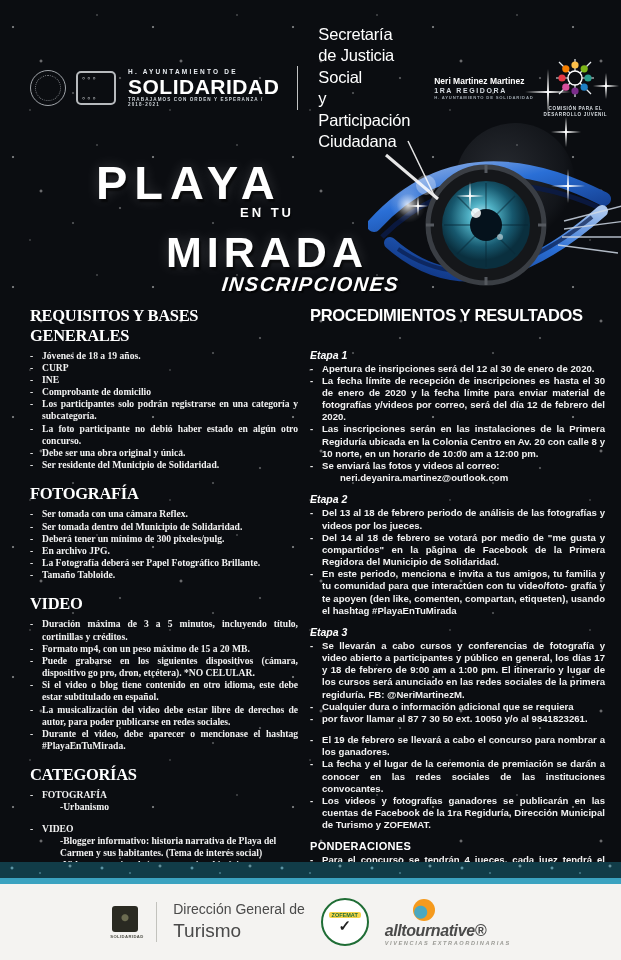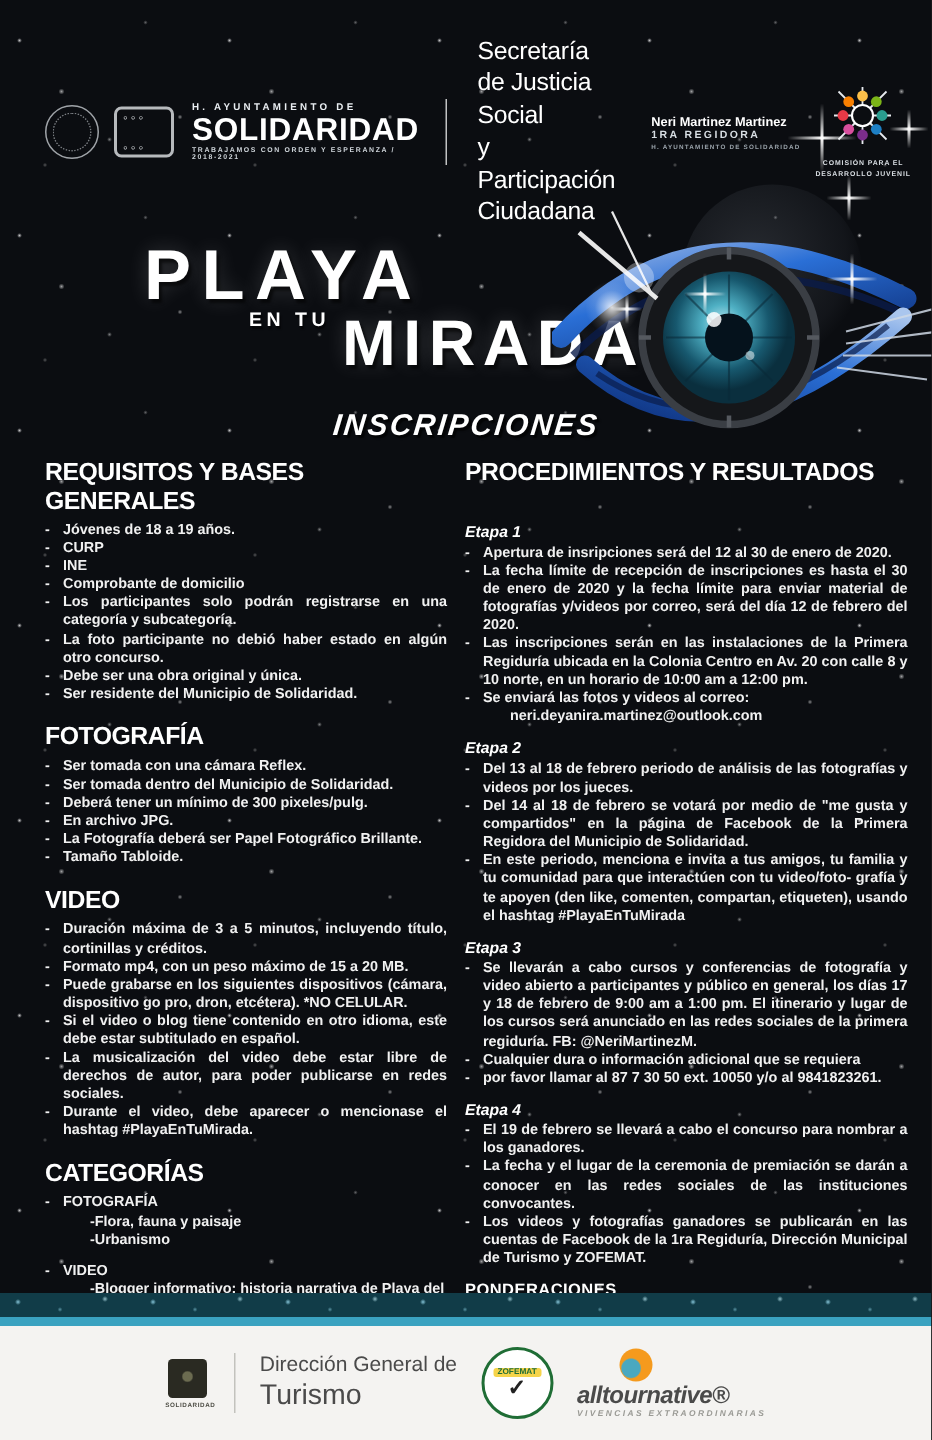--- a/index.html
+++ b/index.html
@@ -35,34 +35,34 @@
   .regidora{ margin-left:14px; line-height:1.25; flex:none;}
   .regidora .nm{ font-size:8.5px; font-weight:800; color:#fff;}
   .regidora .tt{ font-size:7px; font-weight:600; letter-spacing:1.6px; color:#d7dde2;}
   .regidora .sb{ font-size:4.2px; font-weight:600; letter-spacing:.8px; color:#9aa3ab;}
   .comision{ margin-left:auto; text-align:center; flex:none; margin-right:4px;}
   .comision .cap{ font-size:4.6px; font-weight:800; letter-spacing:.6px; color:#d9dee3; line-height:1.4;}
   
   .title-zone{ position:relative; height:118px; z-index:3;}
   .t1{ position:absolute; left:96px; top:2px; font-size:47px; font-weight:800; letter-spacing:7px; color:#fff;
        text-shadow:2px 3px 2px rgba(0,0,0,.6), 0 0 14px rgba(255,255,255,.18);}
-  .t2line{ position:absolute; left:166px; top:52px; display:flex; align-items:flex-start; gap:8px;}
+  .t2line{ position:absolute; left:166px; top:52px; display:flex; align-items:center; gap:8px;flex-direction:column;}
   .t2{ font-size:13px; font-weight:800; letter-spacing:3px; color:#fff; text-shadow:1px 2px 1px rgba(0,0,0,.6);}
   .t3{ font-size:43px; font-weight:800; letter-spacing:5px; color:#fff;
        text-shadow:2px 3px 2px rgba(0,0,0,.6), 0 0 14px rgba(255,255,255,.18);}
   .moon{ position:absolute; left:455px; top:-30px; width:120px; height:120px; border-radius:50%;
          background:radial-gradient(circle at 40% 40%, rgba(180,190,205,.16), rgba(120,130,145,.07) 60%, transparent 72%);}
   .eye-wrap{ position:absolute; left:368px; top:-28px; width:260px; height:190px; z-index:4;}
   
   .subtitle-row{ position:relative; text-align:center; margin-top:2px; z-index:3;}
   .subtitle{ display:inline-block; font-size:20px; font-weight:800; font-style:italic; letter-spacing:1.5px;
      color:#fff; transform:skewX(-6deg); text-shadow:2px 2px 1px rgba(0,0,0,.7);}
   
   .columns{ display:flex; padding:10px 16px 0 30px; gap:12px; height:652px; overflow:hidden;}
-  .col-left{ width:268px; flex:none;}
+  .col-left{ width:268px; flex:none;font-family:Liberation Serif, serif;}
   .col-right{ flex:1; min-width:0;}
   .sec{ margin-bottom:13px;}
   .h-big{ font-size:16.5px; font-weight:800; letter-spacing:-.3px; color:#fff; margin-bottom:4px;}
   .list{ padding-left:12px;}
   .li{ position:relative; font-size:9.6px; font-weight:700; line-height:1.27; color:#f1f1f1; text-align:justify;}
   .li .dash{ position:absolute; left:-12px; top:0;}
   .li.sub{ padding-left:18px; text-align:left;}
   .li.gap{ margin-top:9px;}
   .li.em .txt{ }
   .stage{ margin-bottom:9px;}
@@ -268,21 +268,20 @@
             <div class="li"><span class="dash">-</span><span class="txt">Puede grabarse en los siguientes dispositivos (cámara, dispositivo go pro, dron, etcétera). *NO CELULAR.</span></div>
             <div class="li"><span class="dash">-</span><span class="txt">Si el video o blog tiene contenido en otro idioma, este debe estar subtitulado en español.</span></div>
             <div class="li"><span class="dash">-</span><span class="txt">La musicalización del video debe estar libre de derechos de autor, para poder publicarse en redes sociales.</span></div>
             <div class="li"><span class="dash">-</span><span class="txt">Durante el video, debe aparecer o mencionase el hashtag #PlayaEnTuMirada.</span></div>
           </div>
       </div>
       <div class="sec">
         <div class="h-big">CATEGORÍAS</div>
         <div class="list">
             <div class="li"><span class="dash">-</span><span class="txt">FOTOGRAFÍA</span></div>
-            <div class="li sub"><span class="txt">-Flora, fauna y paisaje</span></div>
             <div class="li sub"><span class="txt">-Urbanismo</span></div>
             <div class="li gap"><span class="dash">-</span><span class="txt">VIDEO</span></div>
             <div class="li sub"><span class="txt">-Blogger informativo: historia narrativa de Playa del Carmen y sus habitantes. (Tema de interés social)</span></div>
             <div class="li sub"><span class="txt">-Video promocional: (cortometraje – histórico – tomas promocionales)</span></div>
           </div>
       </div>
       <div class="sec sec-premios">
         <div class="h-big">PREMIOS DE FOTOGRAFÍA</div>
         <div class="list">
             <div class="li"><span class="dash">-</span><span class="txt">1er lugar. - $3000.00 mn pesos mexicanos.</span></div>
@@ -313,21 +312,20 @@
       </div>
       <div class="stage">
         <div class="stage-label">Etapa 3</div>
         <div class="list">
             <div class="li"><span class="dash">-</span><span class="txt">Se llevarán a cabo cursos y conferencias de fotografía y video abierto a participantes y público en general, los días 17 y 18 de febrero de 9:00 am a 1:00 pm. El itinerario y lugar de los cursos será anunciado en las redes sociales de la primera regiduría. FB: @NeriMartinezM.</span></div>
             <div class="li"><span class="dash">-</span><span class="txt">Cualquier dura o  información adicional que se requiera</span></div>
             <div class="li"><span class="dash">-</span><span class="txt">por favor llamar al 87 7 30 50 ext. 10050 y/o al 9841823261.</span></div>
           </div>
       </div>
       <div class="stage">
-        <div class="stage-label">Etapa 4</div>
         <div class="list">
             <div class="li"><span class="dash">-</span><span class="txt">El 19 de febrero se llevará a cabo el concurso para nombrar a los ganadores.</span></div>
             <div class="li"><span class="dash">-</span><span class="txt">La fecha y el lugar de la ceremonia de premiación se darán a conocer en las redes sociales de las instituciones convocantes.</span></div>
             <div class="li"><span class="dash">-</span><span class="txt">Los videos y fotografías ganadores se publicarán en las cuentas de Facebook de la 1ra Regiduría, Dirección Municipal de Turismo y ZOFEMAT.</span></div>
           </div>
       </div>
       <div class="stage">
         <div class="h-mid">PONDERACIONES</div>
         <div class="list">
             <div class="li"><span class="dash">-</span><span class="txt">Para el concurso se tendrán 4 jueces,  cada juez tendrá el 22.5% como criterio para evaluar.</span></div>

